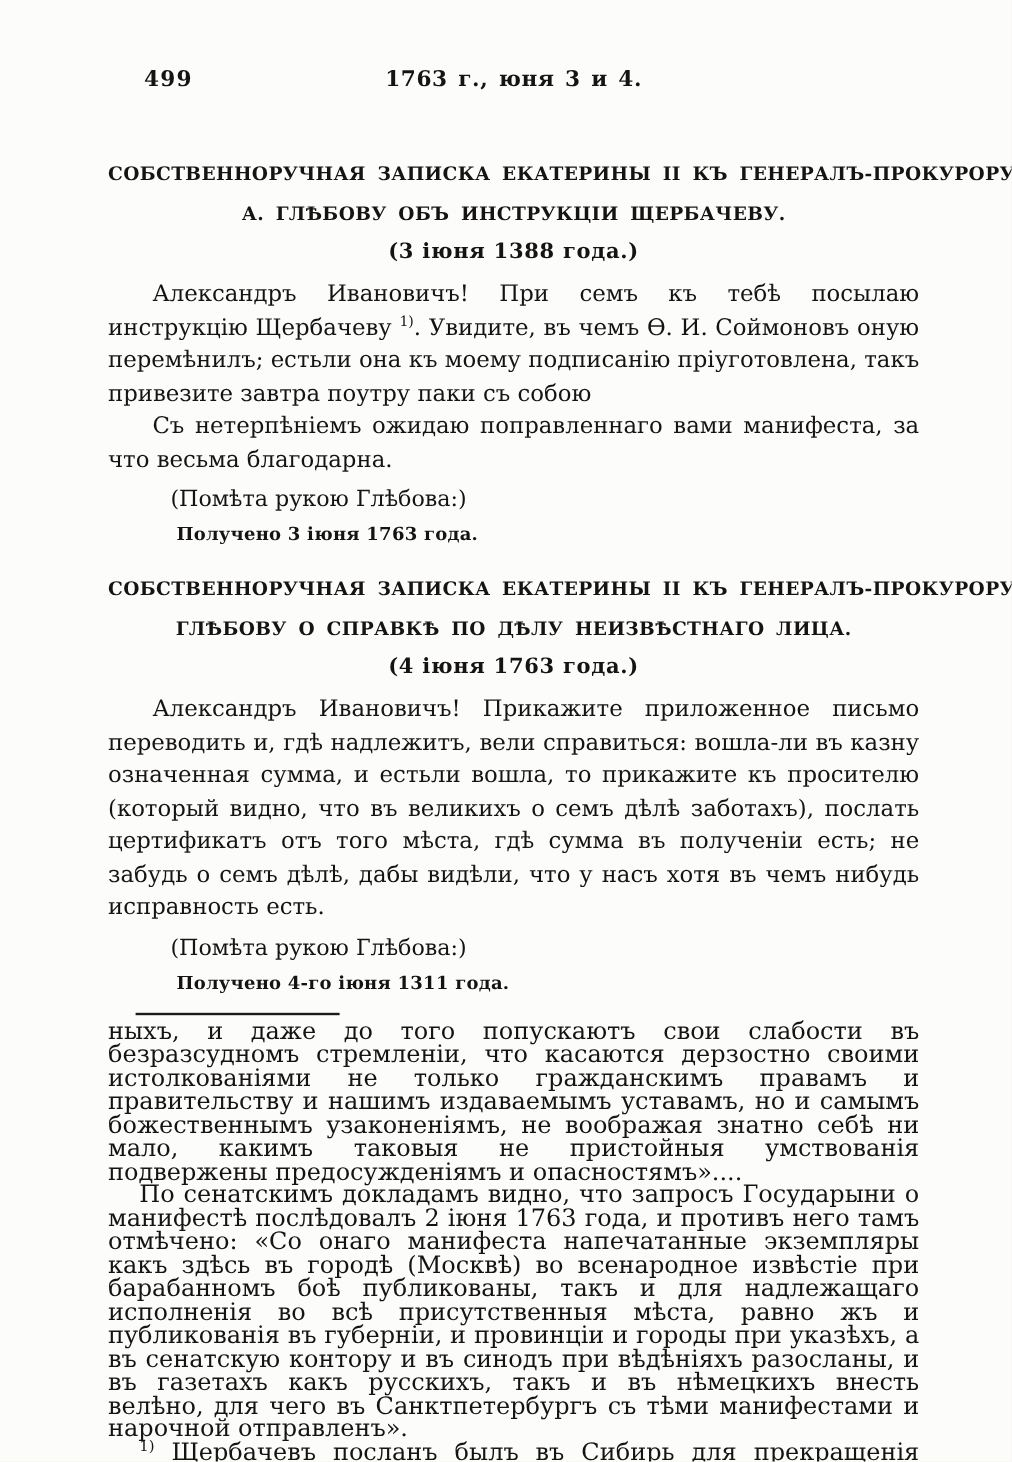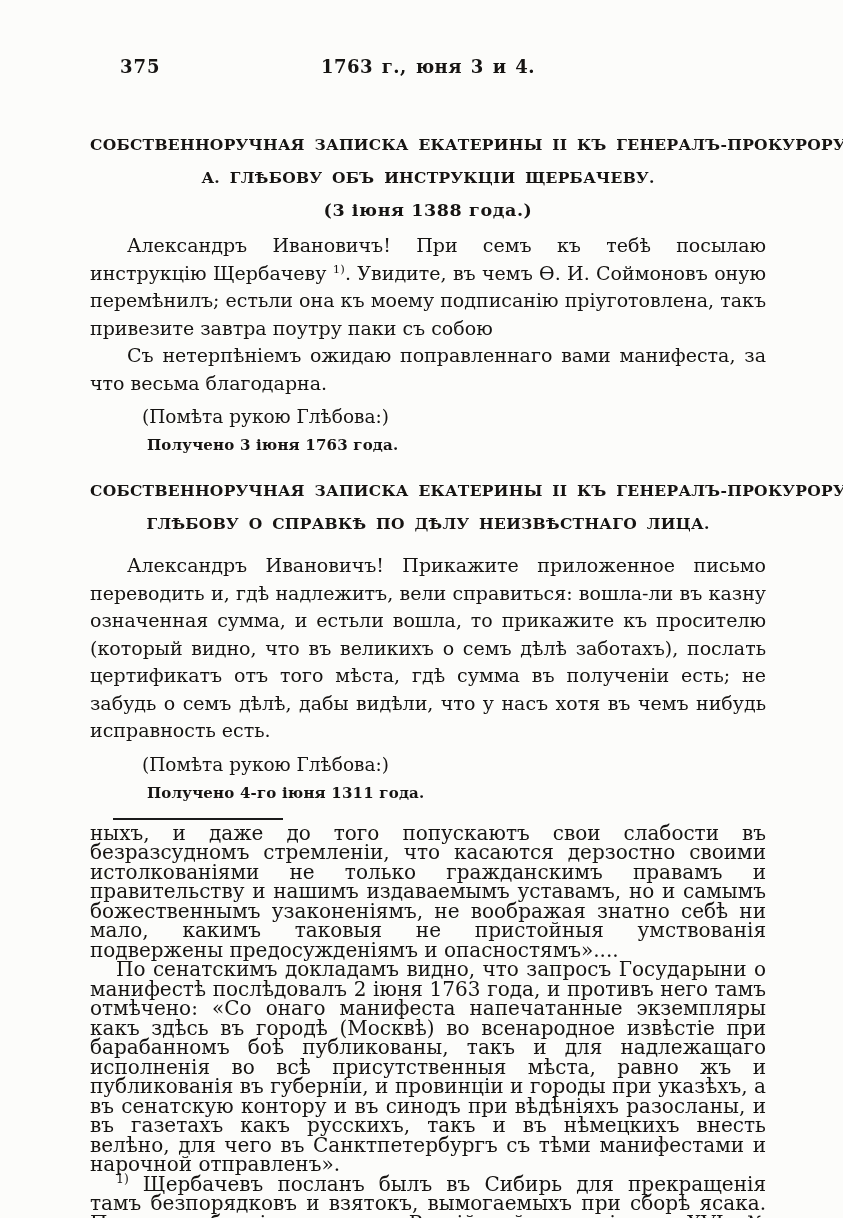--- a/index.html
+++ b/index.html
@@ -92,41 +92,42 @@
     line-height: 0;
     letter-spacing: 0;
   }
 </style>
 </head>
 <body>
 
 <div class="page">
 
   <header class="running-head">
-    <span class="pageno">375</span>
+    <span class="pageno">499</span>
     <span class="rh-title">1763 г., юня 3 и 4.</span>
   </header>
 
   <section>
     <div class="doc-title">
       <div class="t-line">СОБСТВЕННОРУЧНАЯ ЗАПИСКА ЕКАТЕРИНЫ II КЪ ГЕНЕРАЛЪ-ПРОКУРОРУ</div>
       <div class="t-line">А. ГЛѢБОВУ ОБЪ ИНСТРУКЦІИ ЩЕРБАЧЕВУ.</div>
     </div>
     <div class="doc-date">(3 іюня 1388 года.)</div>
     <p class="body-para first-para"><span>Александръ Ивановичъ! При семъ къ тебѣ посылаю инструкцію Щербачеву </span><sup class="fnref">1)</sup><span>. Увидите, въ чемъ Ѳ. И. Соймоновъ оную перемѣнилъ; естьли она къ моему подписанію пріуготовлена, такъ привезите завтра поутру паки съ собою</span></p>
     <p class="body-para">Съ нетерпѣніемъ ожидаю поправленнаго вами манифеста, за что весьма благодарна.</p>
     <p class="pometa">(Помѣта рукою Глѣбова:)</p>
     <p class="received">Получено 3 іюня 1763 года.</p>
   </section>
 
   <section>
     <div class="doc-title doc2-title">
       <div class="t-line">СОБСТВЕННОРУЧНАЯ ЗАПИСКА ЕКАТЕРИНЫ II КЪ ГЕНЕРАЛЪ-ПРОКУРОРУ</div>
       <div class="t-line">ГЛѢБОВУ О СПРАВКѢ ПО ДѢЛУ НЕИЗВѢСТНАГО ЛИЦА.</div>
     </div>
+    <div class="doc-date">(4 іюня 1763 года.)</div>
     <p class="body-para first-para">Александръ Ивановичъ! Прикажите приложенное письмо переводить и, гдѣ надлежитъ, вели справиться: вошла-ли въ казну означенная сумма, и естьли вошла, то прикажите къ просителю (который видно, что въ великихъ о семъ дѣлѣ заботахъ), послать цертификатъ отъ того мѣста, гдѣ сумма въ полученіи есть; не забудь о семъ дѣлѣ, дабы видѣли, что у насъ хотя въ чемъ нибудь исправность есть.</p>
     <p class="pometa">(Помѣта рукою Глѣбова:)</p>
     <p class="received">Получено 4-го іюня 1311 года.</p>
   </section>
 
   <div class="fn-rule"></div>
 
   <section class="footnotes">
     <p class="fn-para">ныхъ, и даже до того попускаютъ свои слабости въ безразсудномъ стремленіи, что касаются дерзостно своими истолкованіями не только гражданскимъ правамъ и правительству и нашимъ издаваемымъ уставамъ, но и самымъ божественнымъ узаконеніямъ, не воображая знатно себѣ ни мало, какимъ таковыя не пристойныя умствованія подвержены предосужденіямъ и опасностямъ»....</p>
     <p class="fn-para fn-indent">По сенатскимъ докладамъ видно, что запросъ Государыни о манифестѣ послѣдовалъ 2 іюня 1763 года, и противъ него тамъ отмѣчено: «Со онаго манифеста напечатанные экземпляры какъ здѣсь въ городѣ (Москвѣ) во всенародное извѣстіе при барабанномъ боѣ публикованы, такъ и для надлежащаго исполненія во всѣ присутственныя мѣста, равно жъ и публикованія въ губерніи, и провинціи и городы при указѣхъ, а въ сенатскую контору и въ синодъ при вѣдѣніяхъ разосланы, и въ газетахъ какъ русскихъ, такъ и въ нѣмецкихъ внесть велѣно, для чего въ Санктпетербургъ съ тѣми манифестами и нарочной отправленъ».</p>

